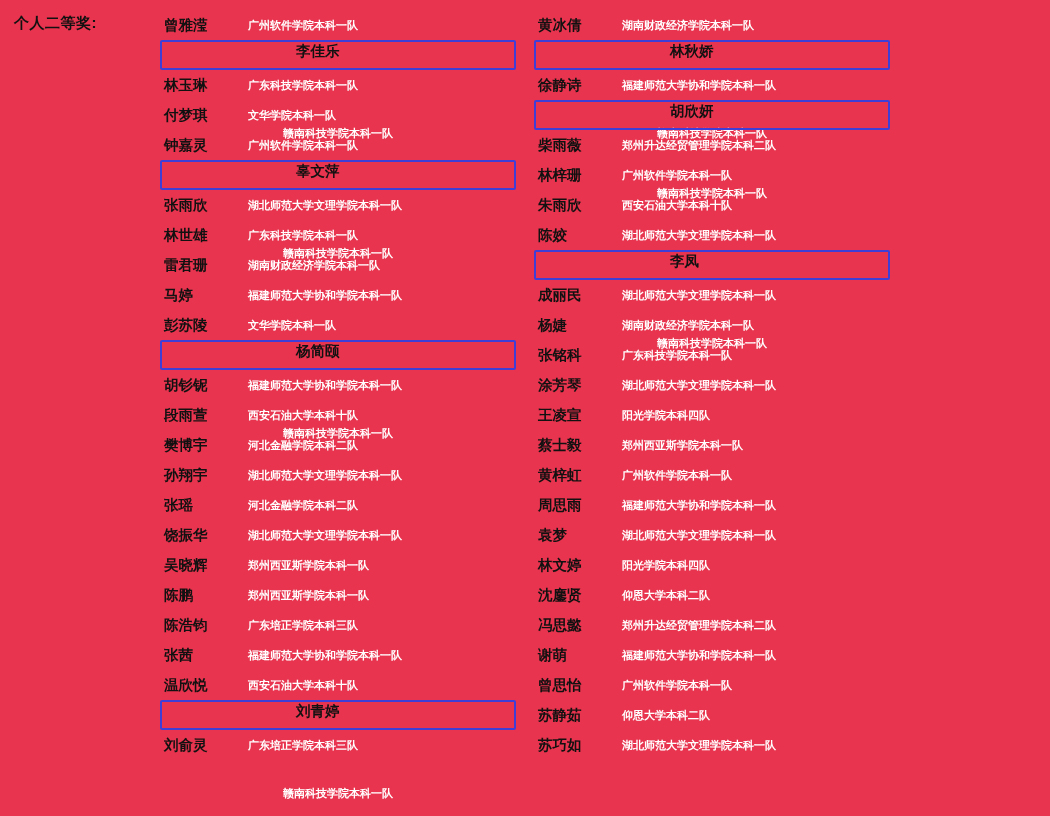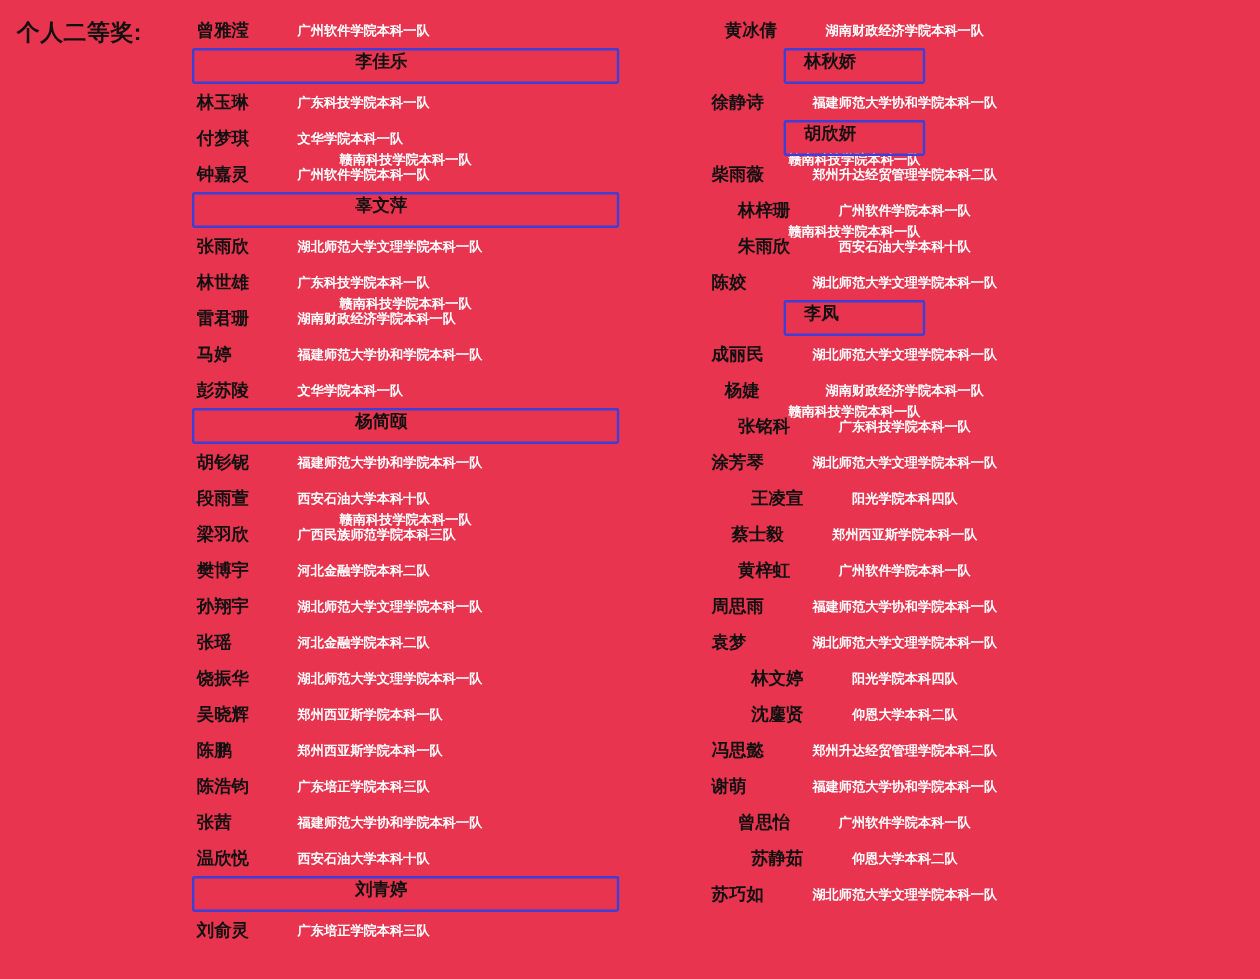--- a/index.html
+++ b/index.html
@@ -18,21 +18,21 @@
     position: relative;
     width: 1050px;
     height: 816px;
     box-sizing: border-box;
     padding: 10px 0 0 0;
   }
   .label-col {
     position: absolute;
     left: 14px;
     top: 14px;
-    font-size: 19px;
+    font-size: 15px;
     font-weight: 700;
     color: #111;
     letter-spacing: 0.5px;
   }
   .columns {
     position: absolute;
     left: 0;
     top: 10px;
     width: 890px;
     display: flex;
@@ -42,21 +42,20 @@
     display: flex;
     flex-direction: column;
   }
   .col-left {
     margin-left: 160px;
     width: 420px;
   }
   .col-right {
     margin-left: 18px;
     width: 420px;
-    align-items: center;
   }
   .row {
     display: flex;
     flex-direction: row;
     align-items: center;
     height: 30px;
     box-sizing: border-box;
     padding: 0 4px;
   }
   .row.hl {
@@ -140,24 +139,20 @@
         </div>
         <div class="row">
           <span class="name">胡钐铌</span>
           <span class="team">福建师范大学协和学院本科一队</span>
         </div>
         <div class="row">
           <span class="name">段雨萱</span>
           <span class="team">西安石油大学本科十队</span>
         </div>
         <div class="row">
-          <span class="name">梁羽欣</span>
-          <span class="team">广西民族师范学院本科三队</span>
-        </div>
-        <div class="row">
           <span class="name">樊博宇</span>
           <span class="team">河北金融学院本科二队</span>
         </div>
         <div class="row">
           <span class="name">孙翔宇</span>
           <span class="team">湖北师范大学文理学院本科一队</span>
         </div>
         <div class="row">
           <span class="name">张瑶</span>
           <span class="team">河北金融学院本科二队</span>

